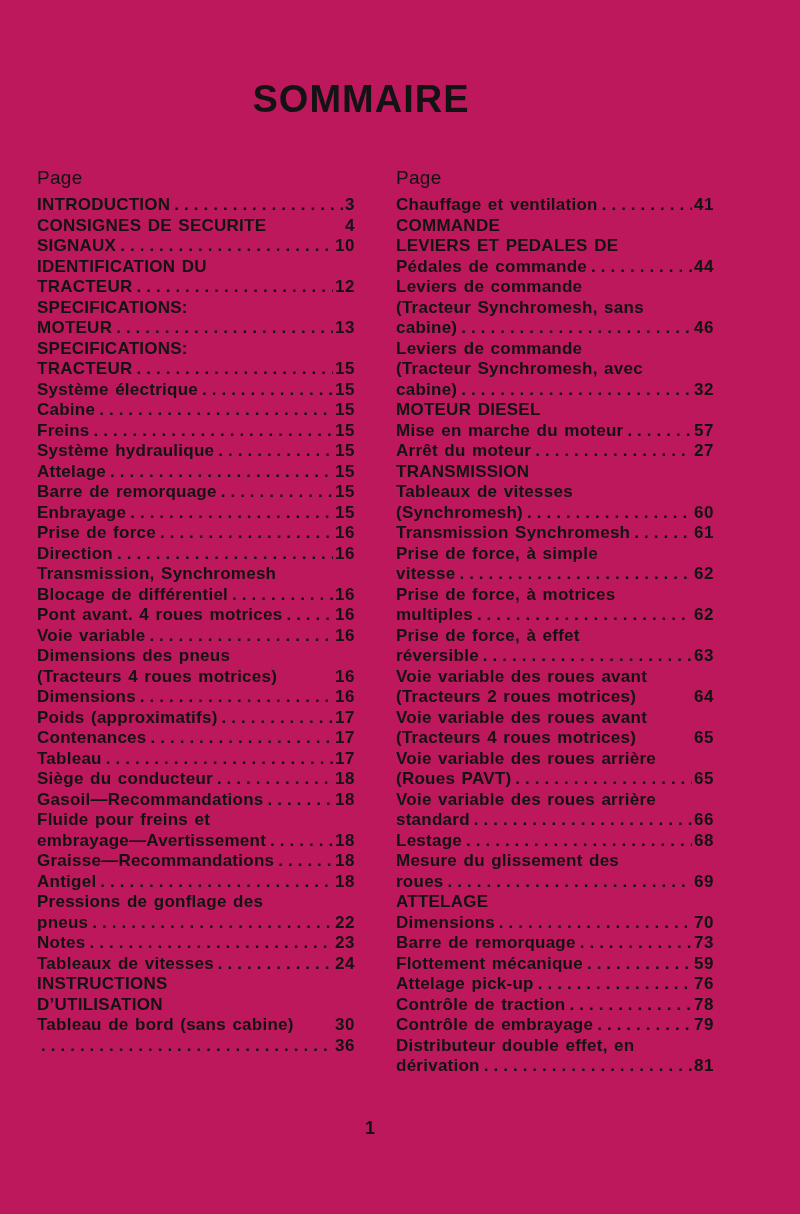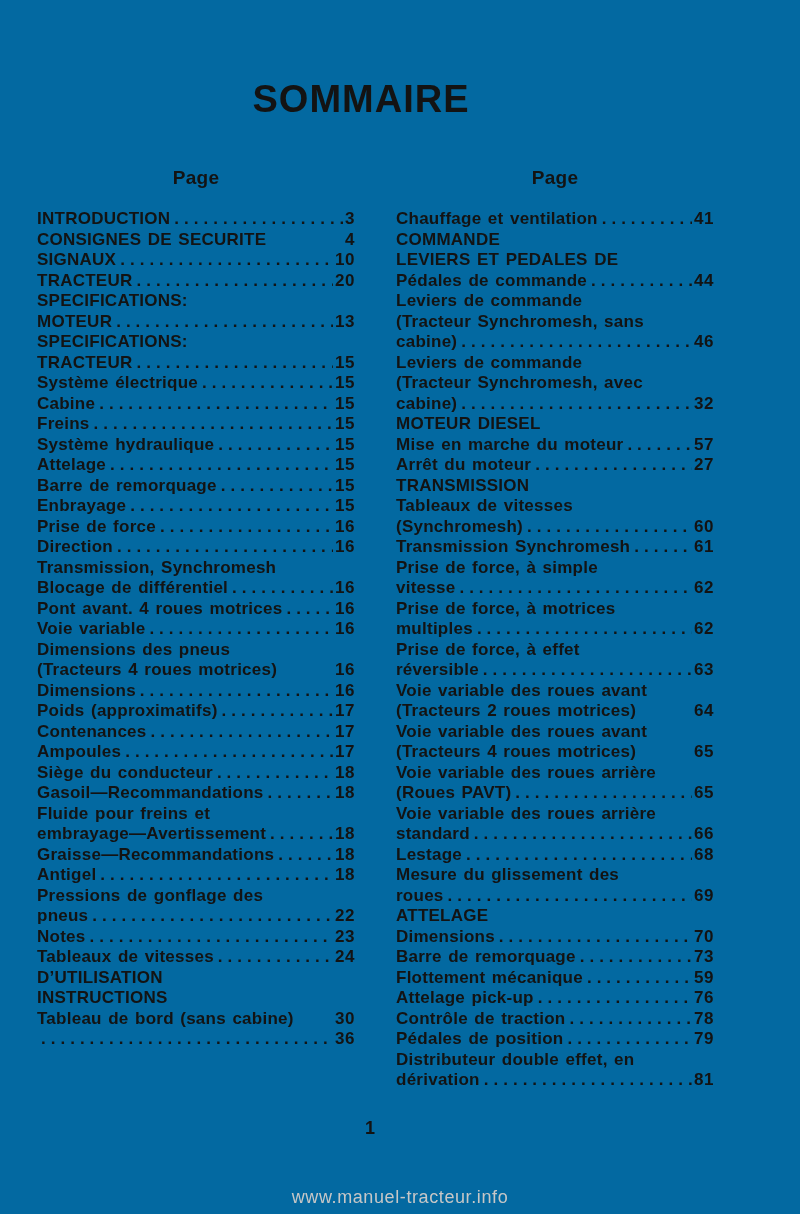--- a/index.html
+++ b/index.html
@@ -11,21 +11,21 @@
     width: 800px;
     height: 1214px;
     font-family: "Liberation Sans", sans-serif;
     color: #131313;
     overflow: hidden;
   }
   .sheet {
     position: relative;
     width: 800px;
     height: 1214px;
-    background: #0369a1;
+    background: #be185d;
   }
   .doc-title {
     position: absolute;
     top: 80px;
     left: 0;
     width: 722px;
     text-align: center;
     font-size: 38px;
     font-weight: bold;
     letter-spacing: 1px;
@@ -37,25 +37,25 @@
     left: 37px;
     width: 677px;
     display: flex;
     gap: 41px;
   }
   .toc-col {
     flex: 1 1 0;
     min-width: 0;
   }
   .col-header {
-    text-align: center;
+    text-align: left;
     font-size: 19px;
-    font-weight: bold;
+    font-weight: normal;
     line-height: 20px;
-    margin-bottom: 21px;
+    margin-bottom: 7px;
     letter-spacing: 0.3px;
   }
   .toc-line {
     display: flex;
     align-items: baseline;
     font-size: 17px;
     font-weight: bold;
     line-height: 20.5px;
     white-space: nowrap;
   }
@@ -122,23 +122,28 @@
             <span class="toc-label">CONSIGNES DE SECURITE</span>
             <span class="toc-leader"></span>
             <span class="toc-num">4</span>
           </div>
           <div class="toc-line">
             <span class="toc-label">SIGNAUX</span>
             <span class="toc-leader dots"></span>
             <span class="toc-num">10</span>
           </div>
           <div class="toc-line">
+            <span class="toc-label">IDENTIFICATION DU</span>
+            <span class="toc-leader"></span>
+            <span class="toc-num"></span>
+          </div>
+          <div class="toc-line">
             <span class="toc-label">TRACTEUR</span>
             <span class="toc-leader dots"></span>
-            <span class="toc-num">20</span>
+            <span class="toc-num">12</span>
           </div>
           <div class="toc-line">
             <span class="toc-label">SPECIFICATIONS:</span>
             <span class="toc-leader"></span>
             <span class="toc-num"></span>
           </div>
           <div class="toc-line">
             <span class="toc-label">MOTEUR</span>
             <span class="toc-leader dots"></span>
             <span class="toc-num">13</span>
@@ -237,21 +242,21 @@
             <span class="toc-label">Poids (approximatifs)</span>
             <span class="toc-leader dots"></span>
             <span class="toc-num">17</span>
           </div>
           <div class="toc-line">
             <span class="toc-label">Contenances</span>
             <span class="toc-leader dots"></span>
             <span class="toc-num">17</span>
           </div>
           <div class="toc-line">
-            <span class="toc-label">Ampoules</span>
+            <span class="toc-label">Tableau</span>
             <span class="toc-leader dots"></span>
             <span class="toc-num">17</span>
           </div>
           <div class="toc-line">
             <span class="toc-label">Siège du conducteur</span>
             <span class="toc-leader dots"></span>
             <span class="toc-num">18</span>
           </div>
           <div class="toc-line">
             <span class="toc-label">Gasoil—Recommandations</span>
@@ -292,26 +297,26 @@
             <span class="toc-label">Notes</span>
             <span class="toc-leader dots"></span>
             <span class="toc-num">23</span>
           </div>
           <div class="toc-line">
             <span class="toc-label">Tableaux de vitesses</span>
             <span class="toc-leader dots"></span>
             <span class="toc-num">24</span>
           </div>
           <div class="toc-line">
+            <span class="toc-label">INSTRUCTIONS</span>
+            <span class="toc-leader"></span>
+            <span class="toc-num"></span>
+          </div>
+          <div class="toc-line">
             <span class="toc-label">D’UTILISATION</span>
-            <span class="toc-leader"></span>
-            <span class="toc-num"></span>
-          </div>
-          <div class="toc-line">
-            <span class="toc-label">INSTRUCTIONS</span>
             <span class="toc-leader"></span>
             <span class="toc-num"></span>
           </div>
           <div class="toc-line">
             <span class="toc-label">Tableau de bord (sans cabine)</span>
             <span class="toc-leader"></span>
             <span class="toc-num">30</span>
           </div>
           <div class="toc-line">
             <span class="toc-leader dots"></span>
@@ -516,35 +521,34 @@
             <span class="toc-label">Attelage pick-up</span>
             <span class="toc-leader dots"></span>
             <span class="toc-num">76</span>
           </div>
           <div class="toc-line">
             <span class="toc-label">Contrôle de traction</span>
             <span class="toc-leader dots"></span>
             <span class="toc-num">78</span>
           </div>
           <div class="toc-line">
-            <span class="toc-label">Pédales de position</span>
+            <span class="toc-label">Contrôle de embrayage</span>
             <span class="toc-leader dots"></span>
             <span class="toc-num">79</span>
           </div>
           <div class="toc-line">
             <span class="toc-label">Distributeur double effet, en</span>
             <span class="toc-leader"></span>
             <span class="toc-num"></span>
           </div>
           <div class="toc-line">
             <span class="toc-label">dérivation</span>
             <span class="toc-leader dots"></span>
             <span class="toc-num">81</span>
           </div>
         </div>
     </div>
   </div>
 
   <div class="footer-page-number">1</div>
 
-  <div class="watermark">www.manuel-tracteur.info</div>
 
 </div>
 
 </body></html>

